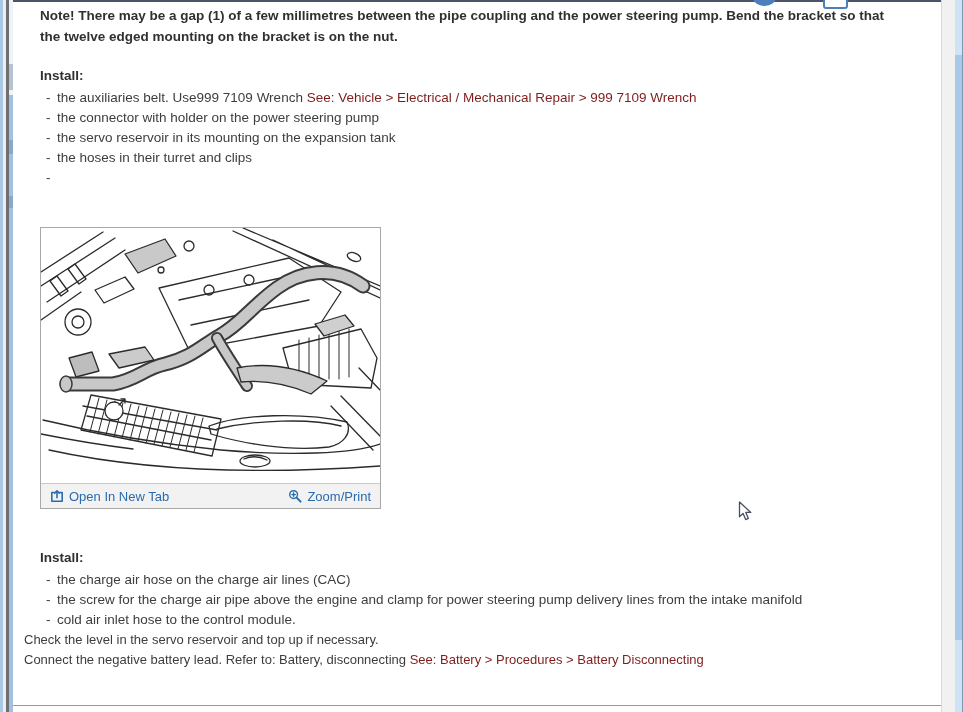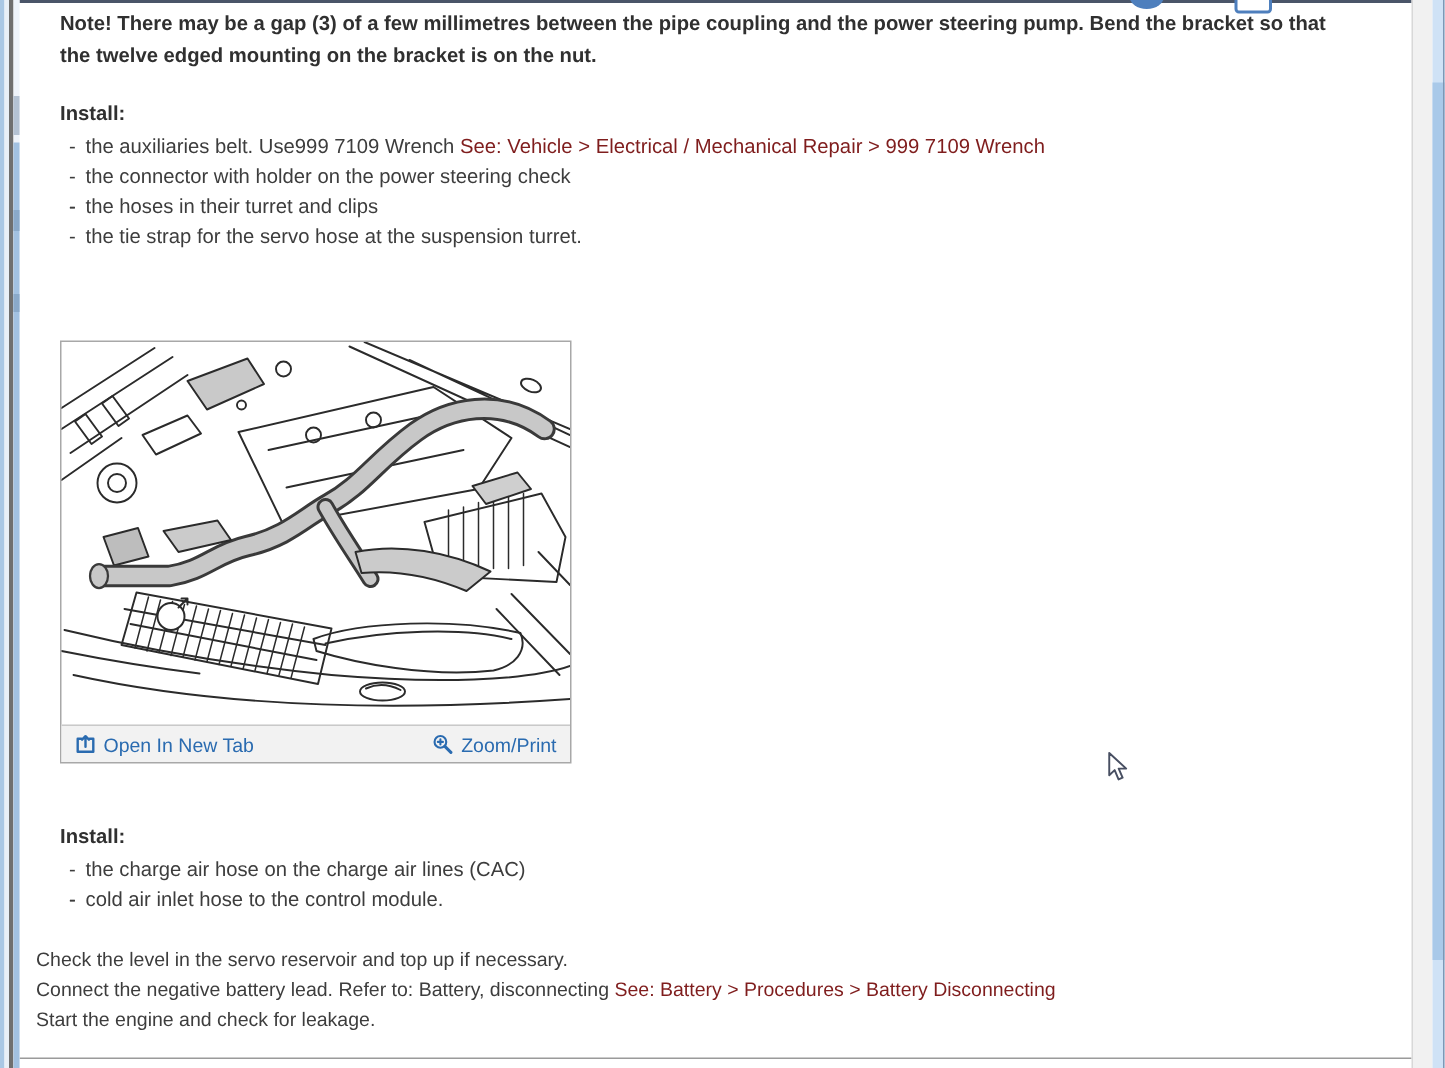--- a/index.html
+++ b/index.html
@@ -84,38 +84,38 @@
 
 <div class="page-edge-right"></div>
 <div class="gray-track"></div>
 <div class="right-sb"></div>
 <div class="right-sb-thumb"></div>
 <div class="right-sb-edge"></div>
 
 <div class="partial-circle"></div>
 <div class="partial-outline"></div>
 
-<div class="note">Note! There may be a gap (3) of a few millimetres between the pipe coupling and the power steering pump. Bend the bracket so that the twelve edged mounting on the bracket is on the nut.</div>
+<div class="note">Note! There may be a gap (1) of a few millimetres between the pipe coupling and the power steering pump. Bend the bracket so that the twelve edged mounting on the bracket is on the nut.</div>
 
 <div class="h-install h1">Install:</div>
 <div class="list list1">
   <div class="li">
     <span class="dash">-</span><span>the auxiliaries belt. Use999 7109 Wrench </span><a class="lnk">See: Vehicle &gt; Electrical / Mechanical Repair &gt; 999 7109 Wrench</a>
   </div>
   <div class="li">
-    <span class="dash">-</span><span>the connector with holder on the power steering check</span>
+    <span class="dash">-</span><span>the connector with holder on the power steering pump</span>
+  </div>
+  <div class="li">
+    <span class="dash">-</span><span>the servo reservoir in its mounting on the expansion tank</span>
+  </div>
+  <div class="li">
+    <span class="dash">-</span><span>the hoses in their turret and clips</span>
   </div>
   <div class="li">
     <span class="dash">-</span>
-  </div>
-  <div class="li">
-    <span class="dash">-</span><span>the hoses in their turret and clips</span>
-  </div>
-  <div class="li">
-    <span class="dash">-</span><span>the tie strap for the servo hose at the suspension turret.</span>
   </div>
 </div>
 
 <div class="figure">
   <svg class="fig-img" viewBox="0 0 339 255">
     <g stroke="#2b2b2b" stroke-width="1.3" fill="none" stroke-linecap="round" stroke-linejoin="round">
 
       <path d="M0,44 L62,4 M0,58 L74,10 M6,74 L84,22 M0,92 L40,64"></path>
       <path d="M16,48 l11,15 l-7,5 l-11,-15 z M34,36 l11,15 l-7,5 l-11,-15 z"></path>
 
@@ -190,34 +190,31 @@
     </a>
   </div>
 </div>
 
 <div class="h-install h2">Install:</div>
 <div class="list list2">
   <div class="li">
     <span class="dash">-</span><span>the charge air hose on the charge air lines (CAC)</span>
   </div>
   <div class="li">
-    <span class="dash">-</span>
+    <span class="dash">-</span><span>the screw for the charge air pipe above the engine and clamp for power steering pump delivery lines from the intake manifold</span>
   </div>
   <div class="li">
     <span class="dash">-</span><span>cold air inlet hose to the control module.</span>
   </div>
 </div>
 
 <div class="paras">
   <div class="para">
     <span>Check the level in the servo reservoir and top up if necessary.</span>
   </div>
   <div class="para">
     <span>Connect the negative battery lead. Refer to: Battery, disconnecting </span><a class="lnk">See: Battery &gt; Procedures &gt; Battery Disconnecting</a>
   </div>
-  <div class="para">
-    <span>Start the engine and check for leakage.</span>
-  </div>
 </div>
 
 <svg class="cursor" width="15" height="21" viewBox="0 0 15 21">
   <path d="M1.5,1 L1.5,15.8 L5.1,12.4 L7.7,18.6 L10.4,17.4 L7.8,11.4 L12.8,11.4 Z" fill="#ffffff" stroke="#484f62" stroke-width="1.3" stroke-linejoin="round"></path>
 </svg>
 
 </body></html>

